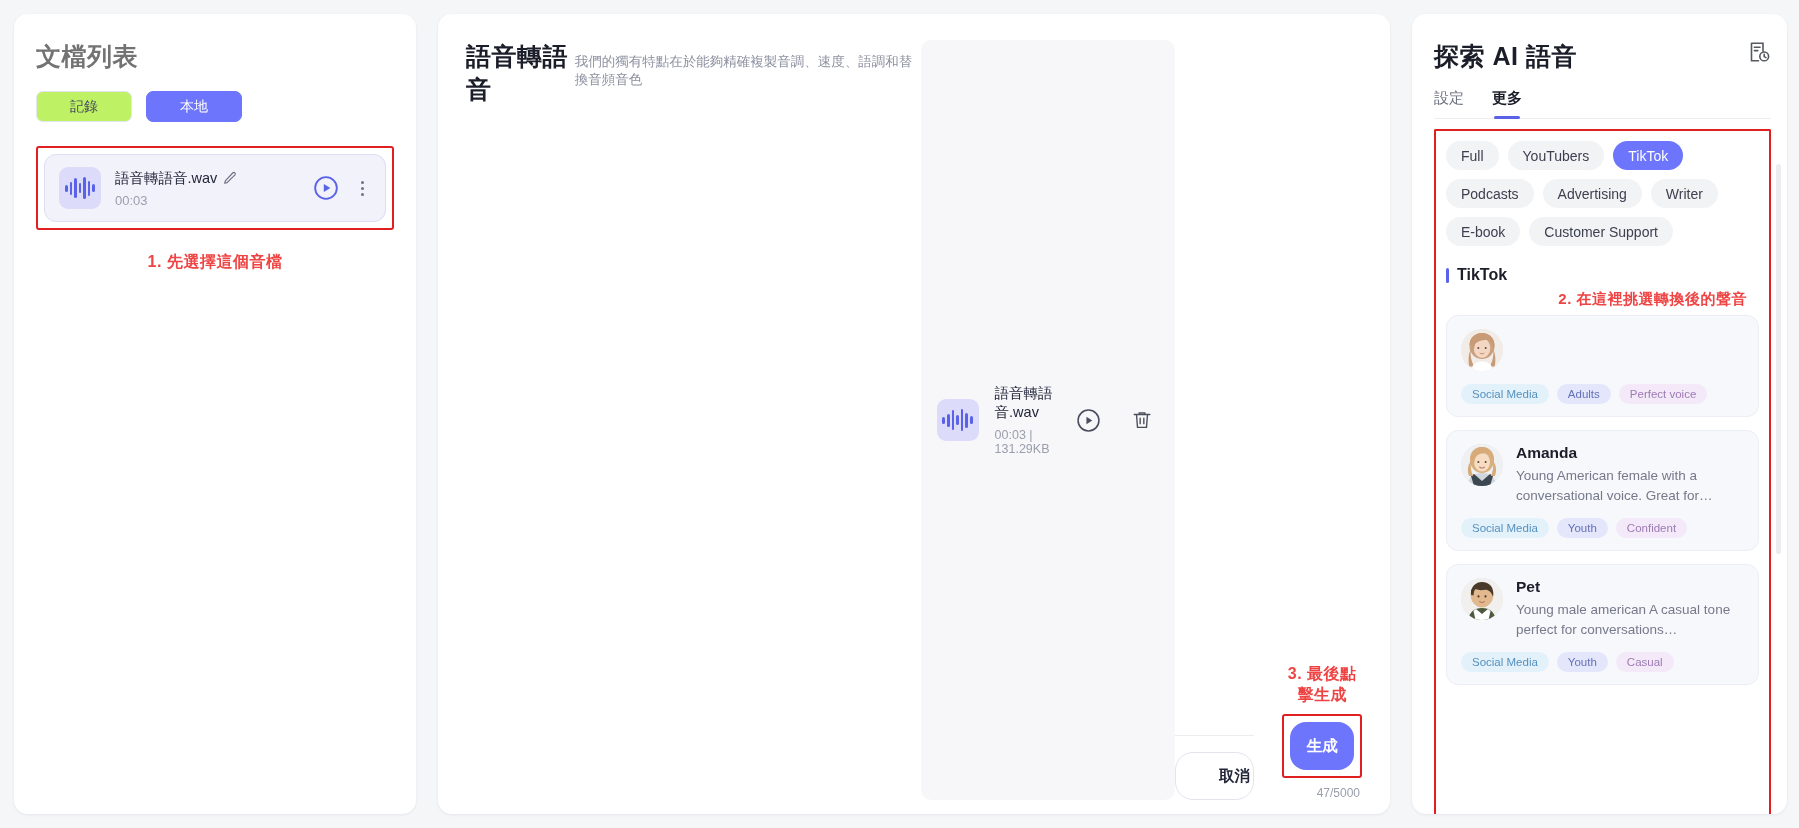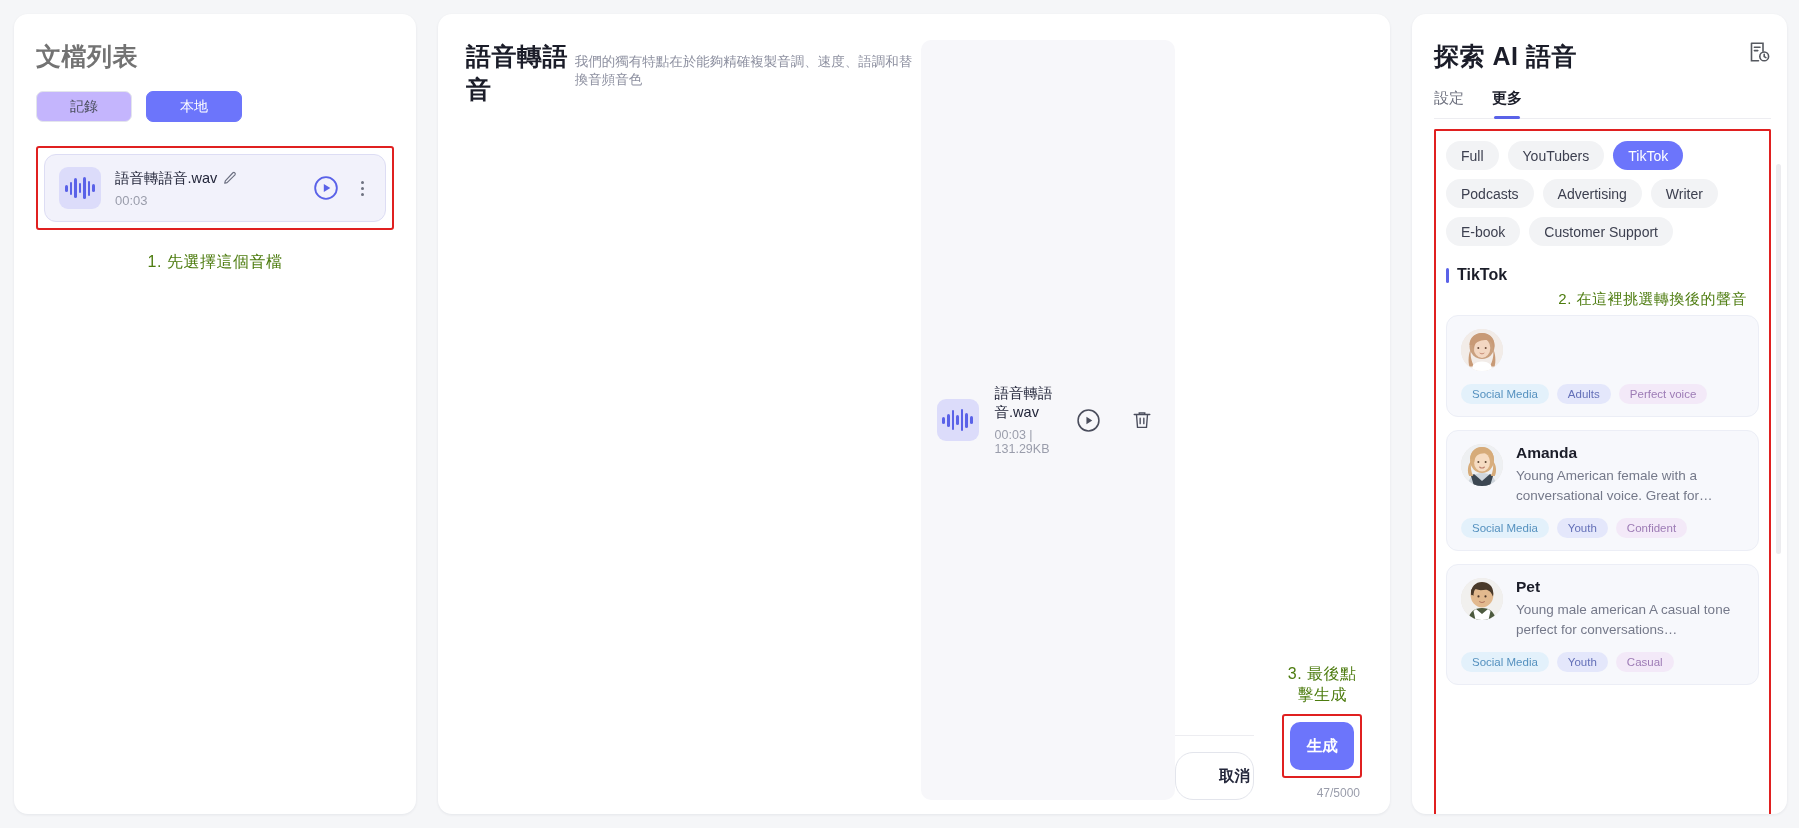--- a/index.html
+++ b/index.html
@@ -33,21 +33,21 @@
     font-size: 25px; font-weight: bold; color: #737373;
     letter-spacing: .5px; margin-bottom: 18px;
   }
   .seg-group { display: flex; gap: 14px; margin-bottom: 24px; }
   .seg-btn {
     height: 31px; min-width: 96px; padding: 0 20px;
     border-radius: 7px; font-size: 14px;
     display: flex; align-items: center; justify-content: center;
     cursor: pointer; user-select: none;
   }
-  .seg-btn.inactive { background: #c4b5fd; border: 1px solid #e3e5ec; color: #4b4f5e; }
+  .seg-btn.inactive { background: #bef264; border: 1px solid #e3e5ec; color: #4b4f5e; }
   .seg-btn.active { background: #6c75fb; color: #fff; border: 1px solid #6c75fb; }
 
   
   .hl-box { border: 2px solid #e02020; border-radius: 3px; padding: 6px; }
   .audio-item {
     display: flex; align-items: center;
     background: #f2f2fb; border: 1px solid #ddddf4;
     border-radius: 12px; padding: 12px 14px; gap: 14px;
     cursor: pointer;
   }
@@ -63,21 +63,21 @@
     font-size: 14.5px; color: #23263a; display: flex; align-items: center; gap: 6px;
     white-space: nowrap; overflow: hidden;
   }
   .audio-dur { font-size: 13px; color: #9a9dab; margin-top: 5px; }
   .icon-btn { cursor: pointer; display: flex; align-items: center; justify-content: center; }
   .play-circle-p { width: 26px; height: 26px; flex: 0 0 26px; }
   .kebab { width: 18px; flex: 0 0 18px; display: flex; flex-direction: column; align-items: center; gap: 3px; cursor: pointer; }
   .kebab i { width: 3px; height: 3px; border-radius: 50%; background: #6e7280; display:block; }
 
   .annot {
-    color: #4d7c0f; font-weight: normal; font-size: 16px;
+    color: #ef4444; font-weight: bold; font-size: 16px;
     letter-spacing: .5px;
   }
   .annot-1 { text-align: center; margin-top: 22px; }
 
   
   .mid-panel { flex: 1 1 auto; padding: 26px 28px 14px 28px; display: flex; flex-direction: row; }
   .mid-title { font-size: 25px; font-weight: bold; color: #1b1d29; letter-spacing: .5px; }
   .mid-sub { font-size: 13.5px; color: #8d90a0; margin-top: 13px; }
   .hr { height: 1px; background: #ededf1; margin: 16px 0 14px 0; }
   .file-row {
@@ -91,21 +91,21 @@
   .btn-row { display: flex; gap: 0; align-items: center; }
   .btn-cancel {
     flex: 1 1 0; height: 48px; border-radius: 18px;
     border: 1px solid #e3e5ec; background: #fff;
     font-size: 15.5px; font-weight: bold; color: #23263a;
     display: flex; align-items: center; justify-content: center; cursor: pointer; padding-left: 40px;
   }
   .gen-wrap { flex: 1 1 0; margin-left: 28px; position: relative; }
   .gen-hl { border: 2px solid #e02020; border-radius: 3px; padding: 6px; }
   .btn-generate {
-    height: 48px; border-radius: 10px; background: #6c75fb; color: #fff;
+    height: 48px; border-radius: 16px; background: #6c75fb; color: #fff;
     font-size: 15.5px; font-weight: bold;
     display: flex; align-items: center; justify-content: center; cursor: pointer;
   }
   .counter { text-align: right; font-size: 12px; color: #9a9dab; margin-top: 8px; padding-right: 2px; }
   .annot-3 { text-align: center; margin-bottom: 8px; }
 
   
   .right-panel { width: 375px; flex: 0 0 375px; padding: 26px 16px 0 22px; display: flex; flex-direction: column; overflow: hidden; }
   .right-head { display: flex; align-items: flex-start; justify-content: space-between; }
   .right-title { font-size: 25px; font-weight: bold; color: #1b1d29; letter-spacing: .5px; }

